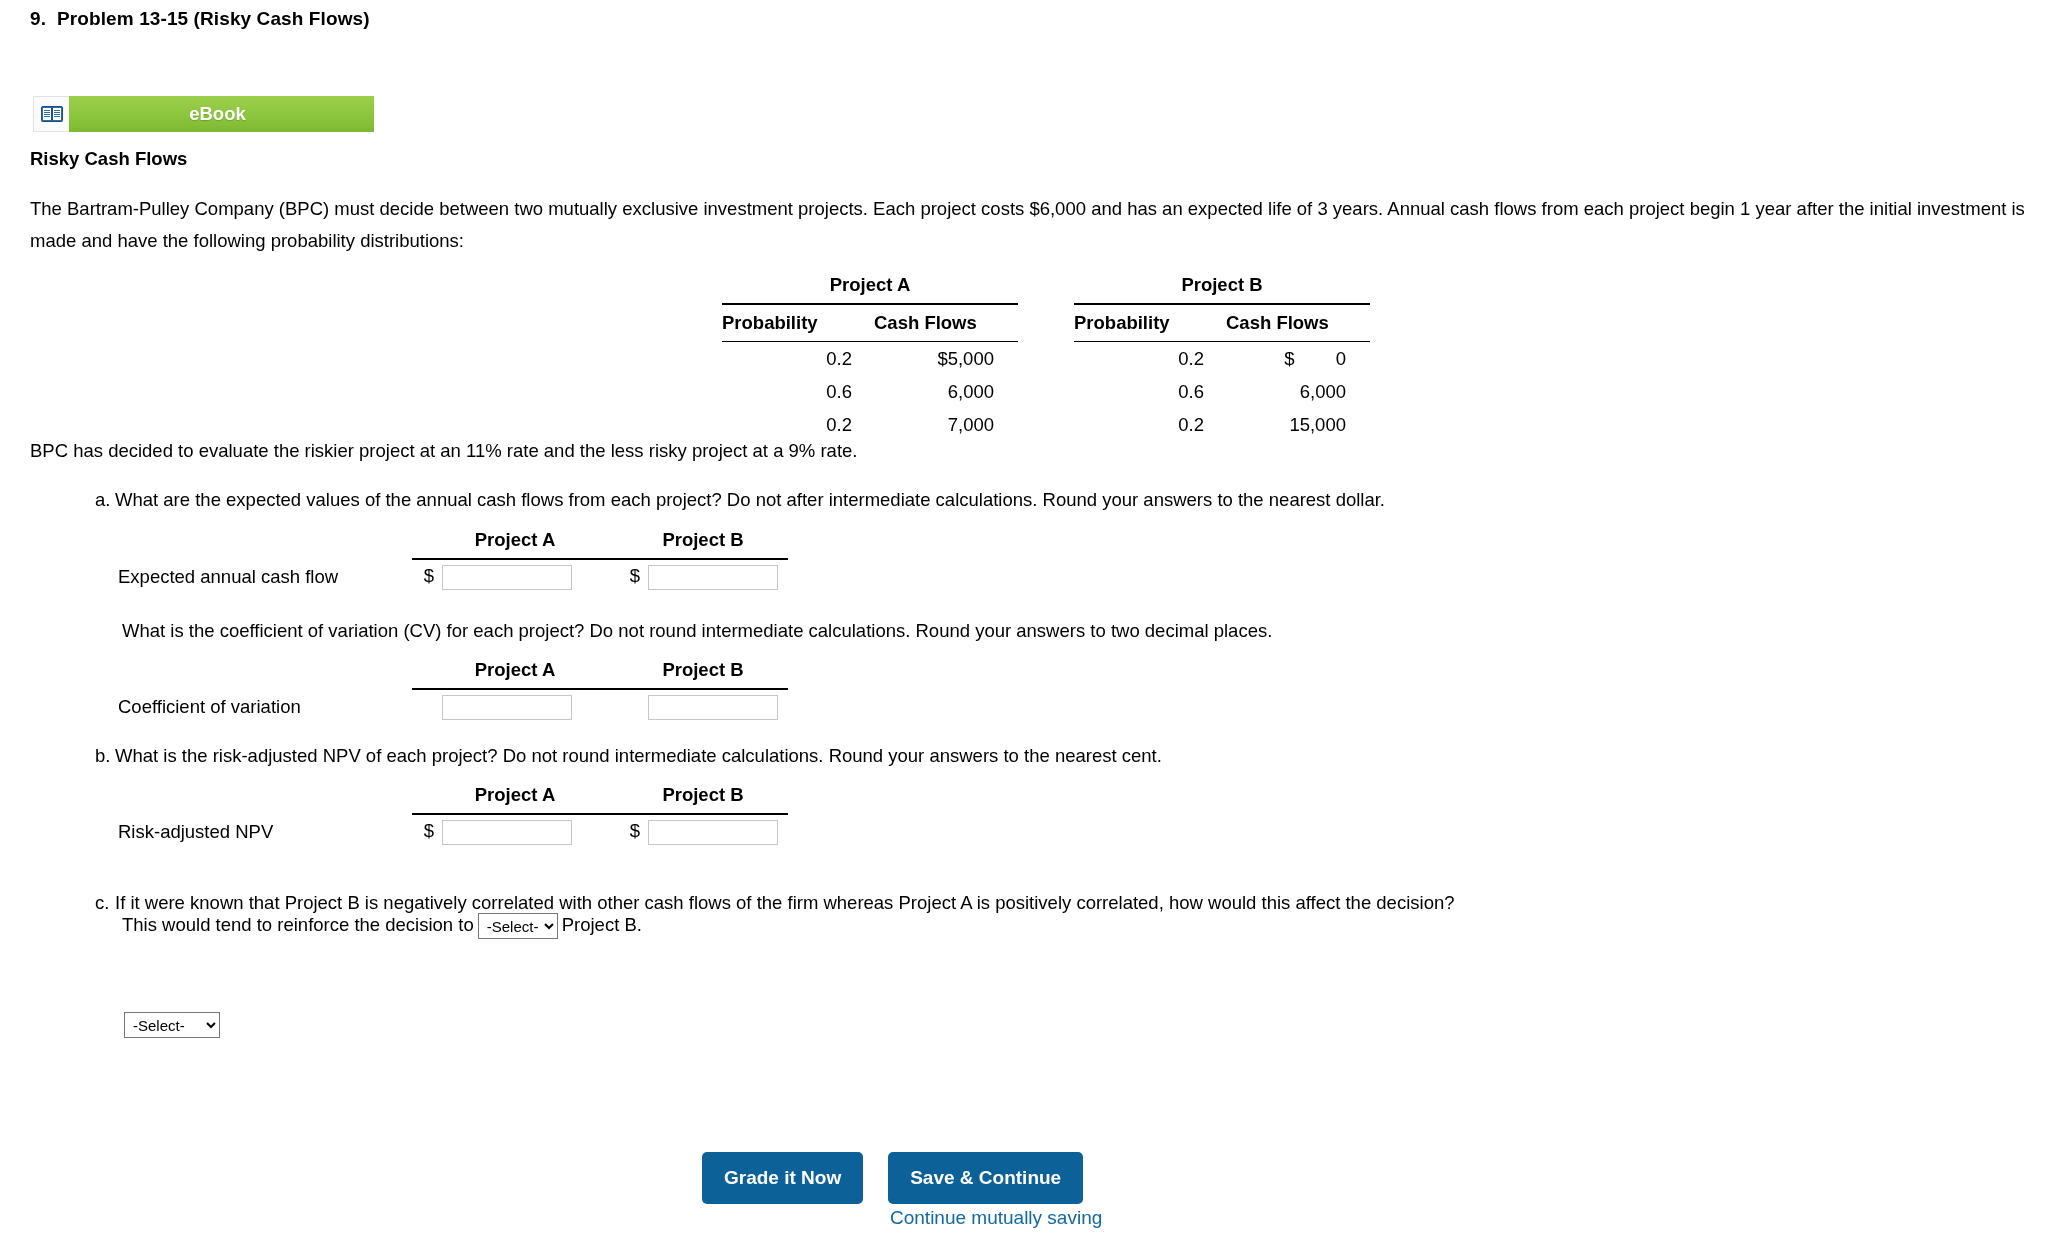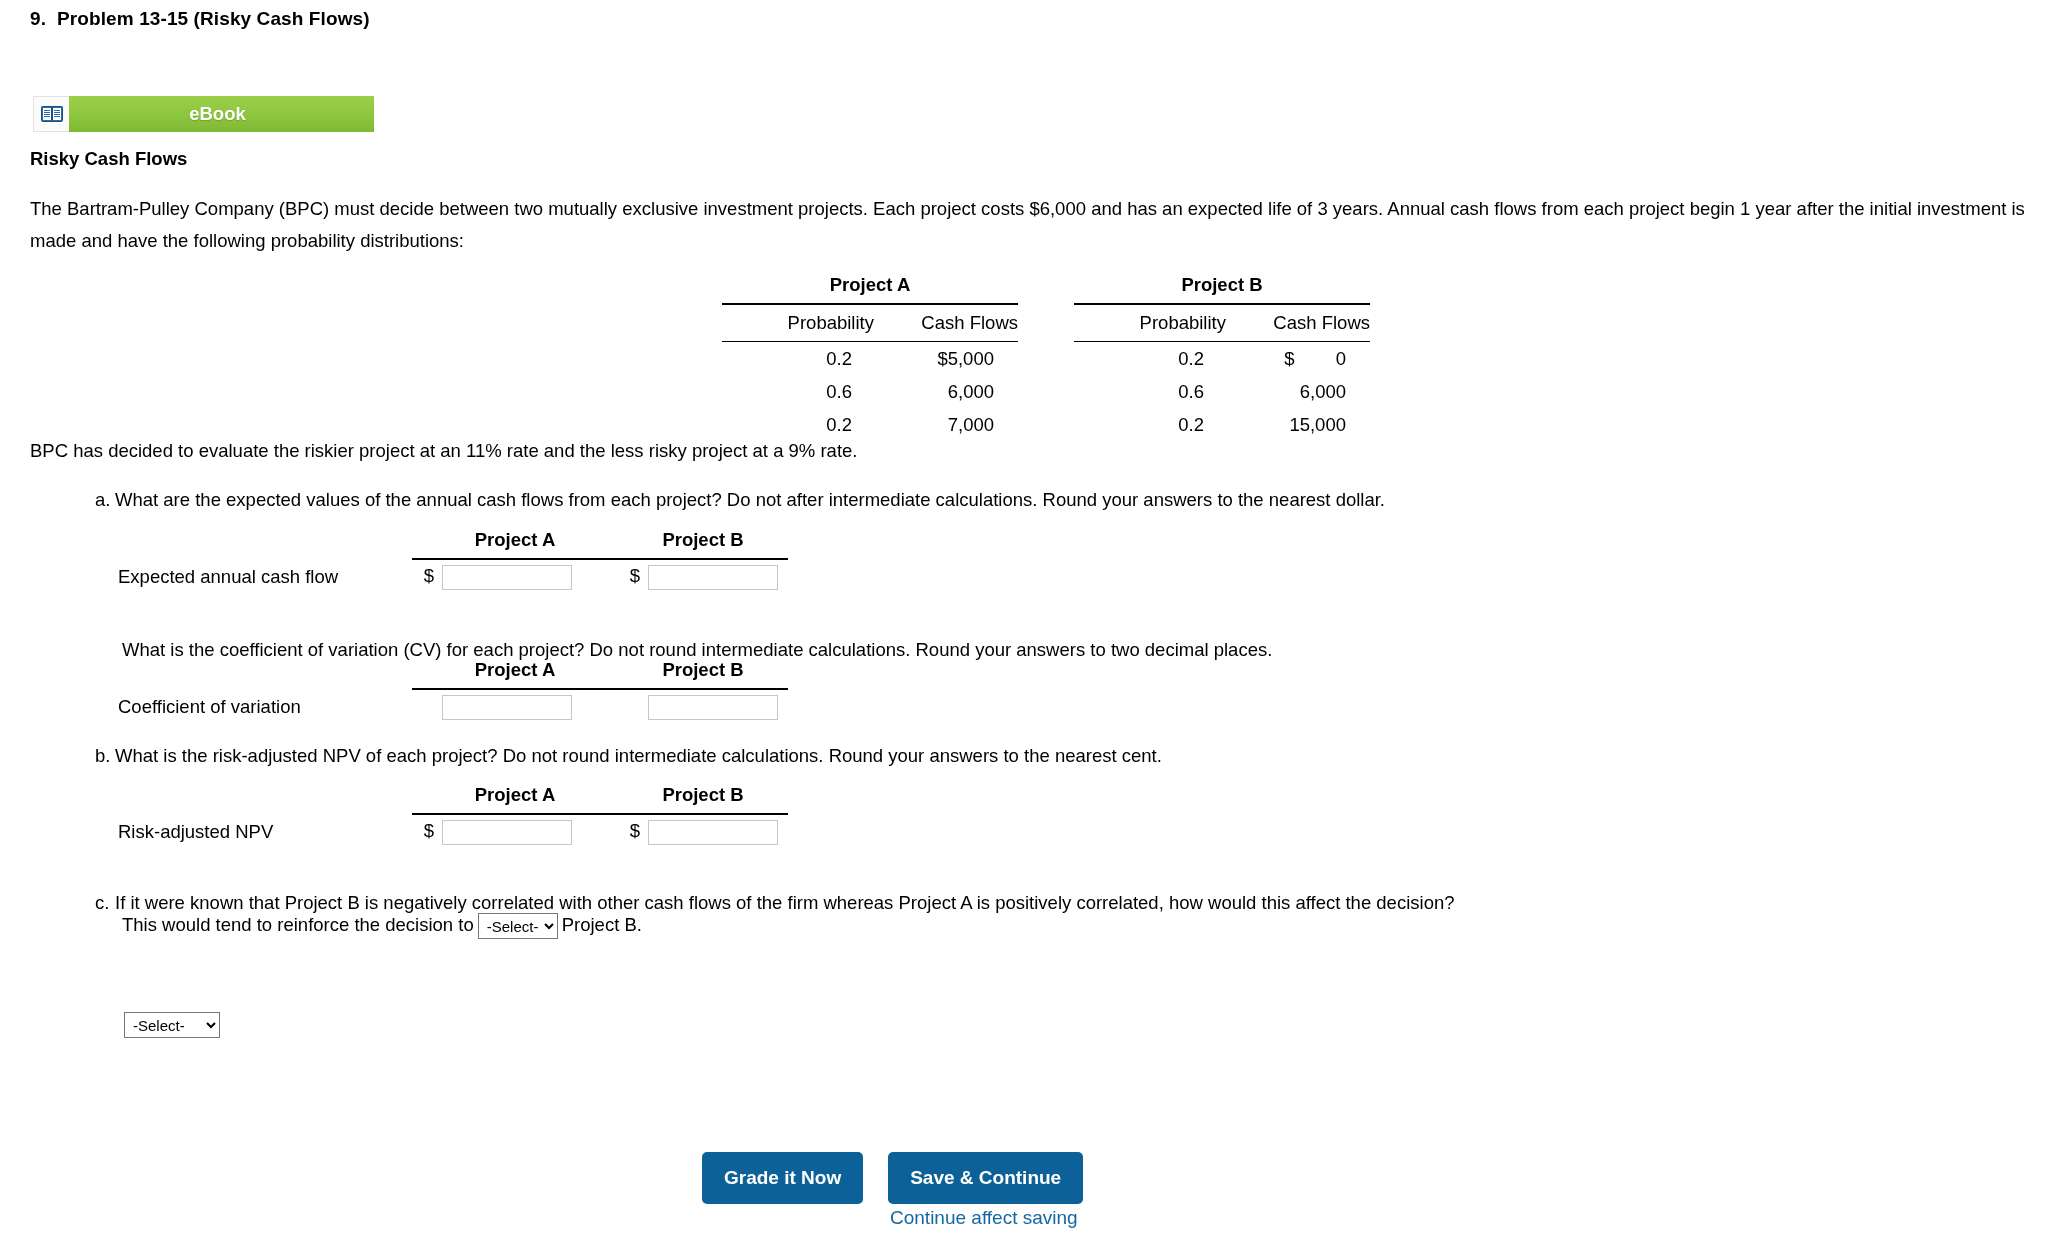--- a/index.html
+++ b/index.html
@@ -108,22 +108,22 @@
   }
   table.dist .grp-title {
     text-align: center;
     font-weight: bold;
     padding-bottom: 5px;
     border-bottom: 2px solid #000;
     height: 26px;
     vertical-align: middle;
   }
   table.dist .colhead {
-    font-weight: normal;
-    text-align: right;
+    font-weight: bold;
+    text-align: left;
     padding: 5px 0 5px 0;
     border-bottom: 1.5px solid #000;
     height: 26px;
     margin-top: 9px;
   }
   table.dist .colhead.prob { width: 152px; }
   table.dist .colhead.cf { width: 144px; }
   table.dist td.prob {
     text-align: right;
     padding: 5px 22px 5px 0;
@@ -148,21 +148,21 @@
   .q {
     position: absolute;
     font-size: 18.5px;
     white-space: nowrap;
   }
   .q .letter {
     display: inline-block;
     width: 20px;
   }
   .q-a   { left: 95px;  top: 489px; }
-  .q-cv  { left: 122px; top: 620px; margin-top: 19px; }
+  .q-cv  { left: 122px; top: 620px; }
   .q-b   { left: 95px;  top: 745px; }
   .q-c   { left: 95px;  top: 869px; margin-top: 23px; }
   .q-c2  { left: 122px; top: 913px; }
   .q-c3  { left: 122px; top: 966px; }
 
   
   .ans-block { position: absolute; }
   .ans-a  { left: 118px; top: 528px; }
   .ans-cv { left: 118px; top: 658px; }
   .ans-b  { left: 118px; top: 783px; }
@@ -454,15 +454,15 @@
       <option>Yes</option>
       <option>No</option>
     </select>
   </div>
 
   <div class="footer-btns">
     <button class="primary">Grade it Now</button>
     <button class="primary">Save &amp; Continue</button>
   </div>
 
-  <a class="continue-link" href="#">Continue affect saving</a>
+  <a class="continue-link" href="#">Continue mutually saving</a>
 
 </div>
 
 </body></html>

